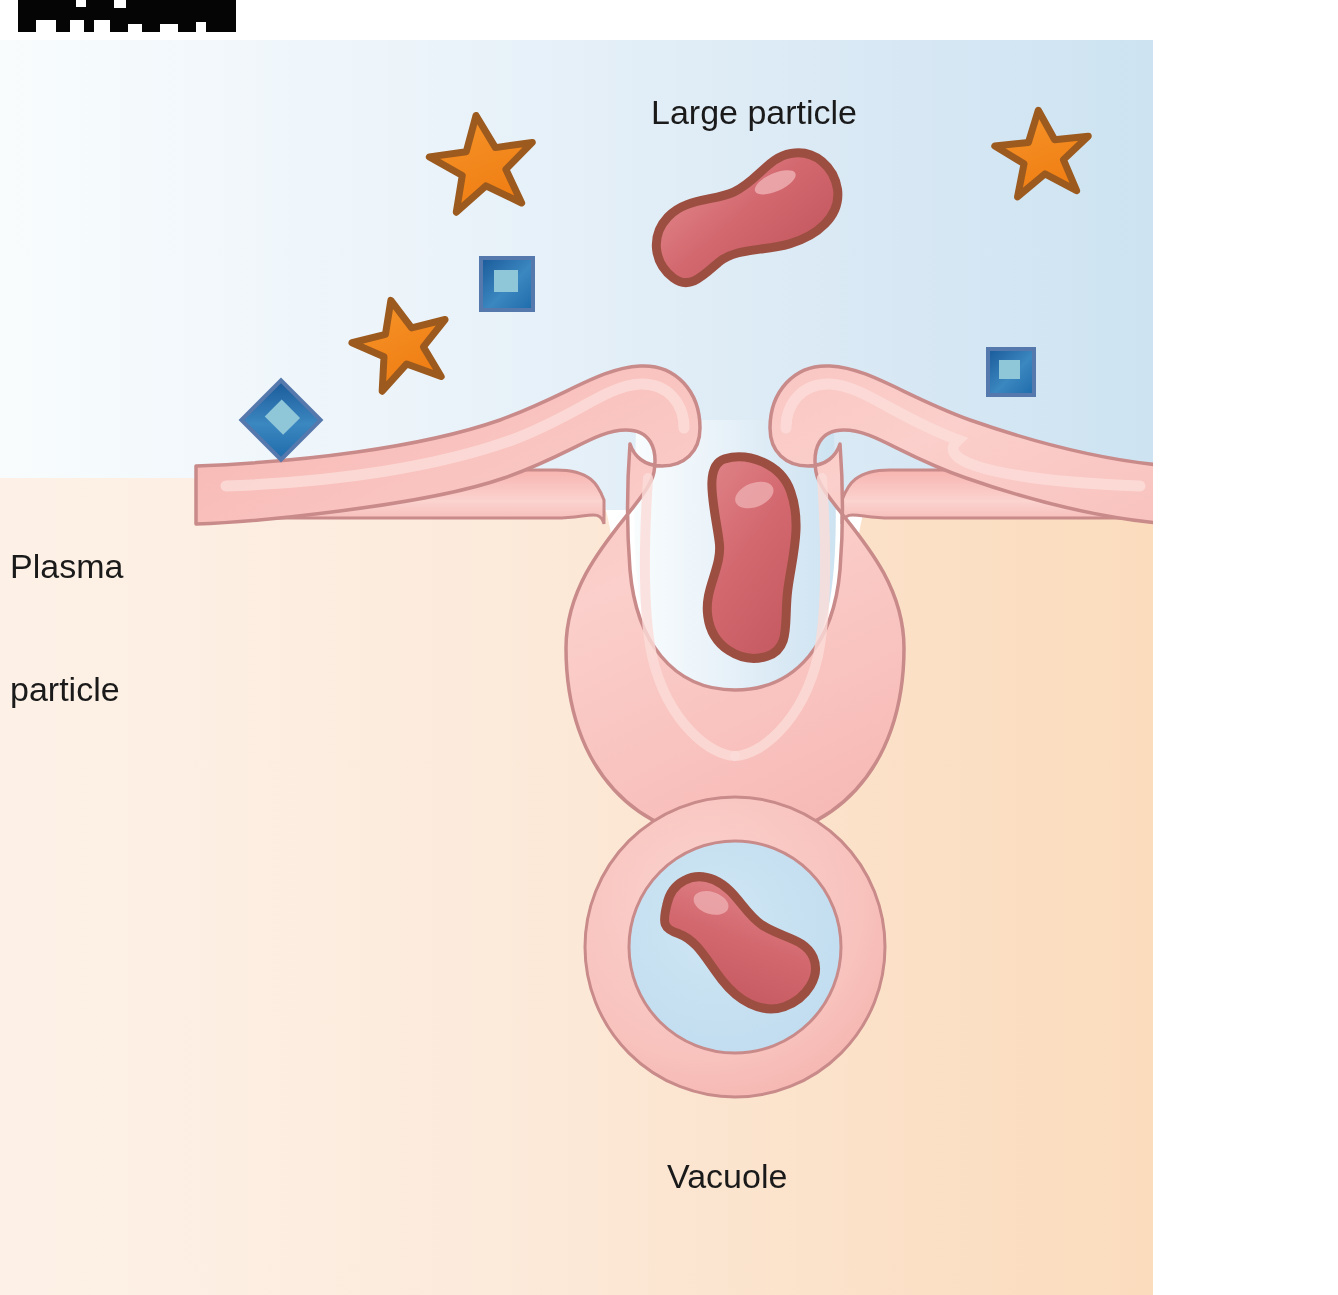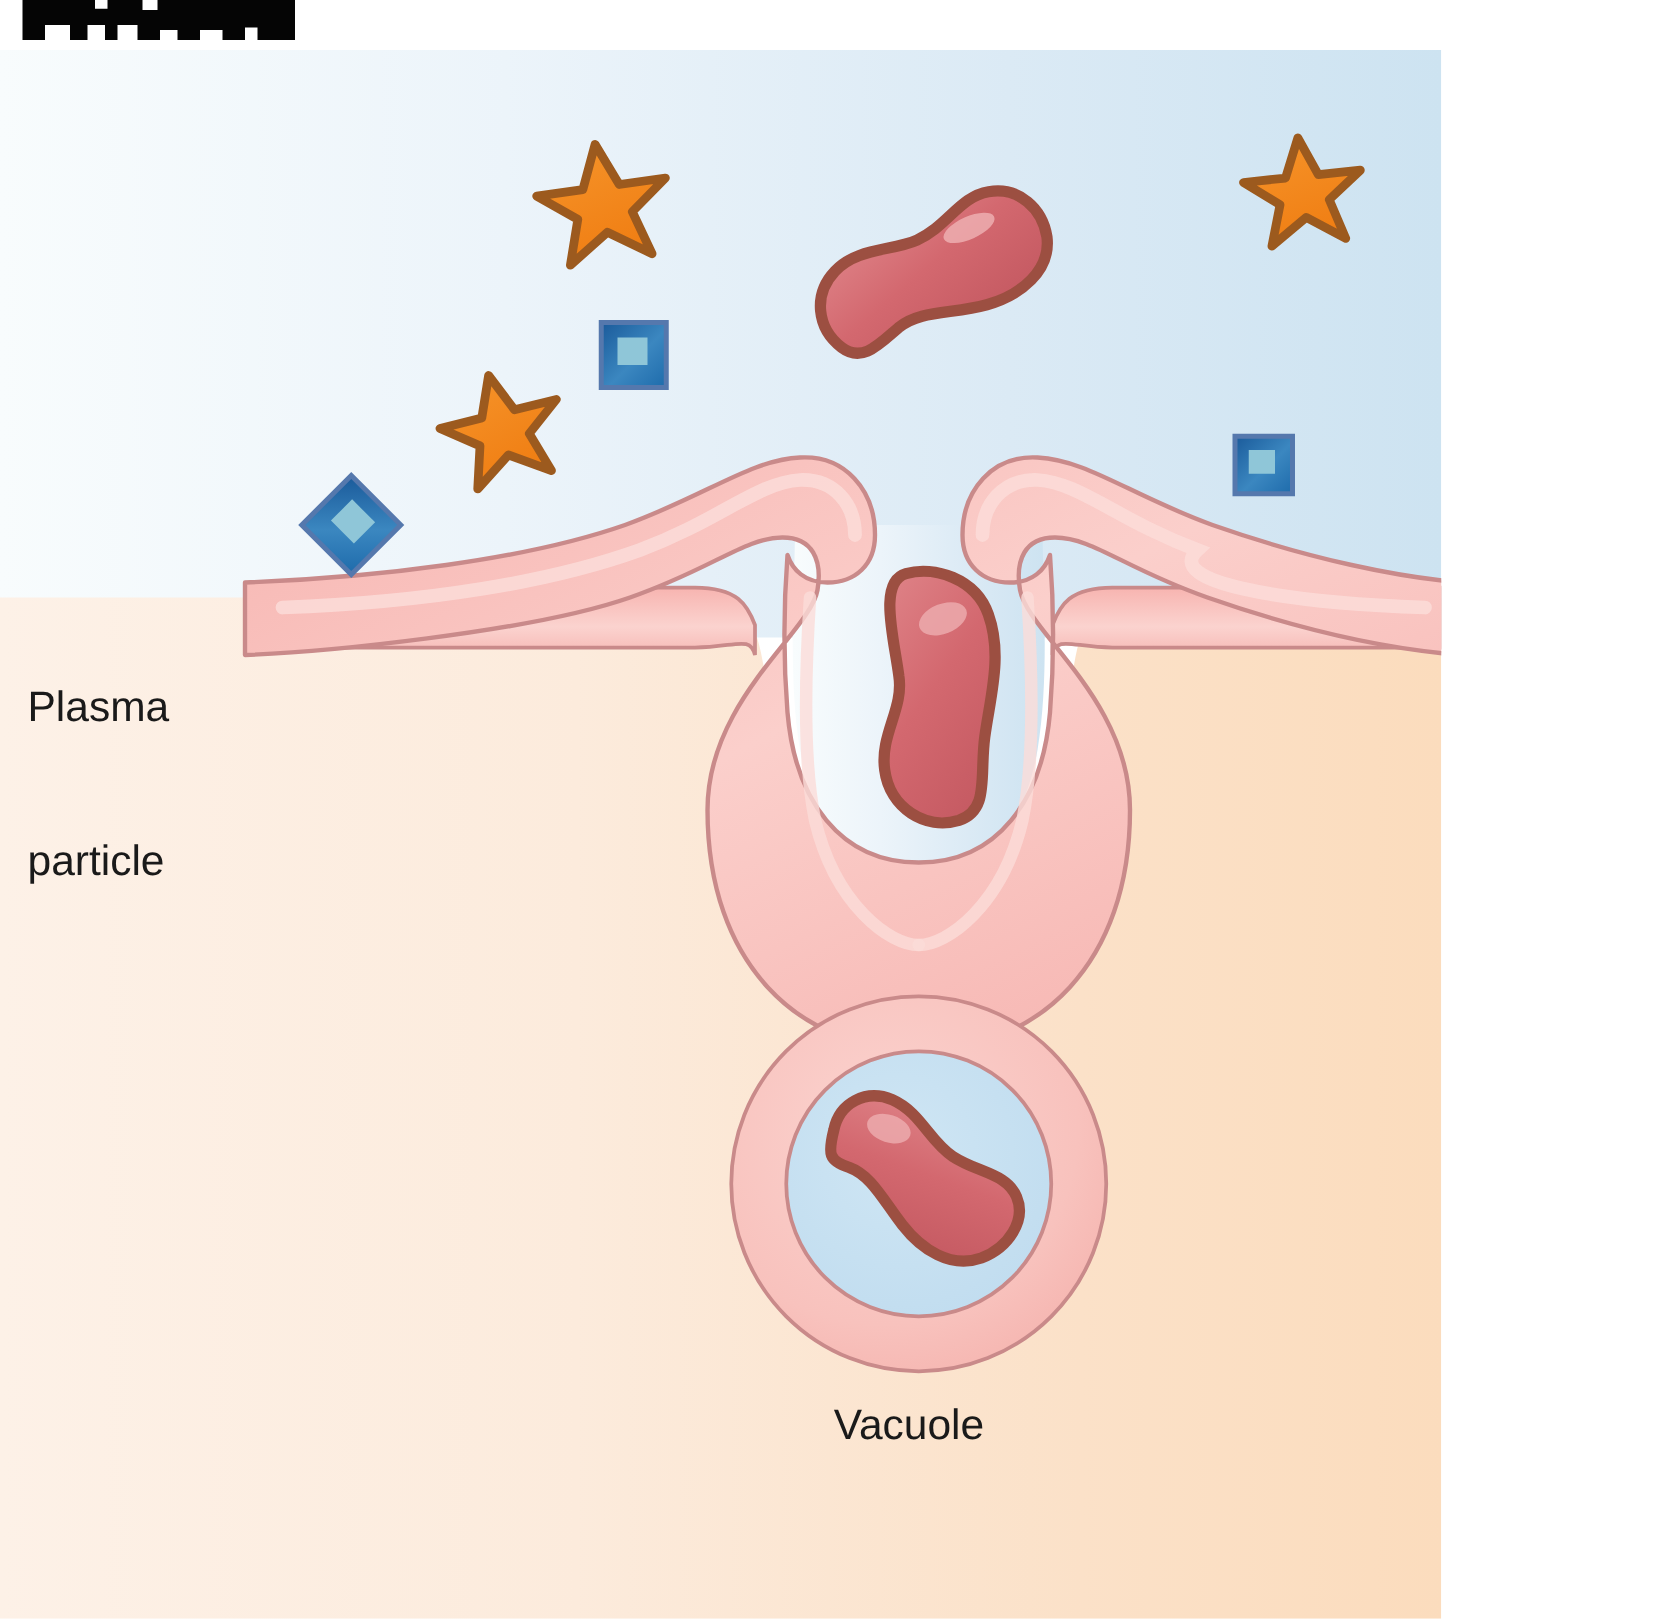--- a/index.html
+++ b/index.html
@@ -46,26 +46,26 @@
     font-size: 34px;
     line-height: 41px;
     white-space: pre;
     letter-spacing: 0px;
   }
   #label-large-particle {
     left: 651px;
     top: 92px;
   }
   #label-plasma-membrane {
-    left: 22px;
+    left: 10px;
     top: 464px;
   }
   #label-vacuole {
     left: 667px;
-    top: 1120px;
+    top: 1156px;
   }
 </style>
 </head>
 <body>
 
 <div id="figure-root">
 
   <svg id="figure-svg" width="1338" height="1295" viewBox="0 0 1338 1295">
     <defs>
       <linearGradient id="gradOutside" x1="0" y1="0" x2="1" y2="0">
@@ -268,20 +268,21 @@
     <div class="notch" style="left:18px;  top:20px; width:20px; height:12px;"></div>
     <div class="notch" style="left:52px;  top:20px; width:14px; height:12px;"></div>
     <div class="notch" style="left:76px;  top:20px; width:16px; height:12px;"></div>
     <div class="notch" style="left:58px;  top:0px;  width:10px; height:7px;"></div>
     <div class="notch" style="left:96px;  top:0px;  width:12px; height:8px;"></div>
     <div class="notch" style="left:110px; top:24px; width:14px; height:8px;"></div>
     <div class="notch" style="left:142px; top:24px; width:18px; height:8px;"></div>
     <div class="notch" style="left:178px; top:22px; width:10px; height:10px;"></div>
   </div>
 
+  <div class="fig-label" id="label-large-particle">Large particle</div>
 
   <div class="fig-label" id="label-plasma-membrane">
     <div>Plasma</div>
     <div>particle</div>
   </div>
 
   <div class="fig-label" id="label-vacuole">Vacuole</div>
 
 </div>
 

